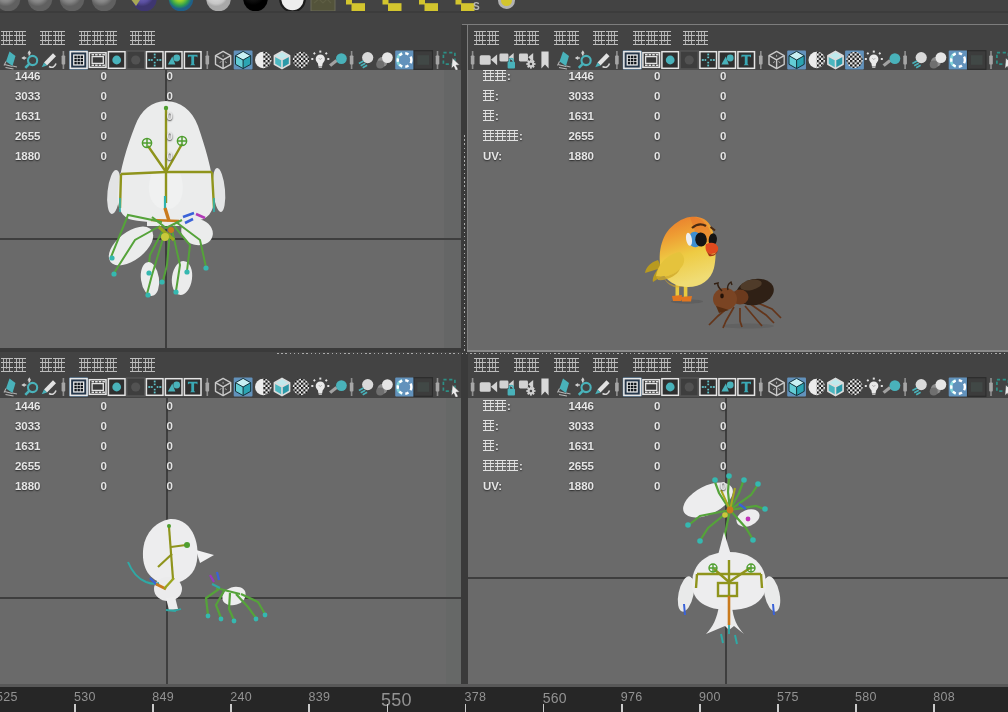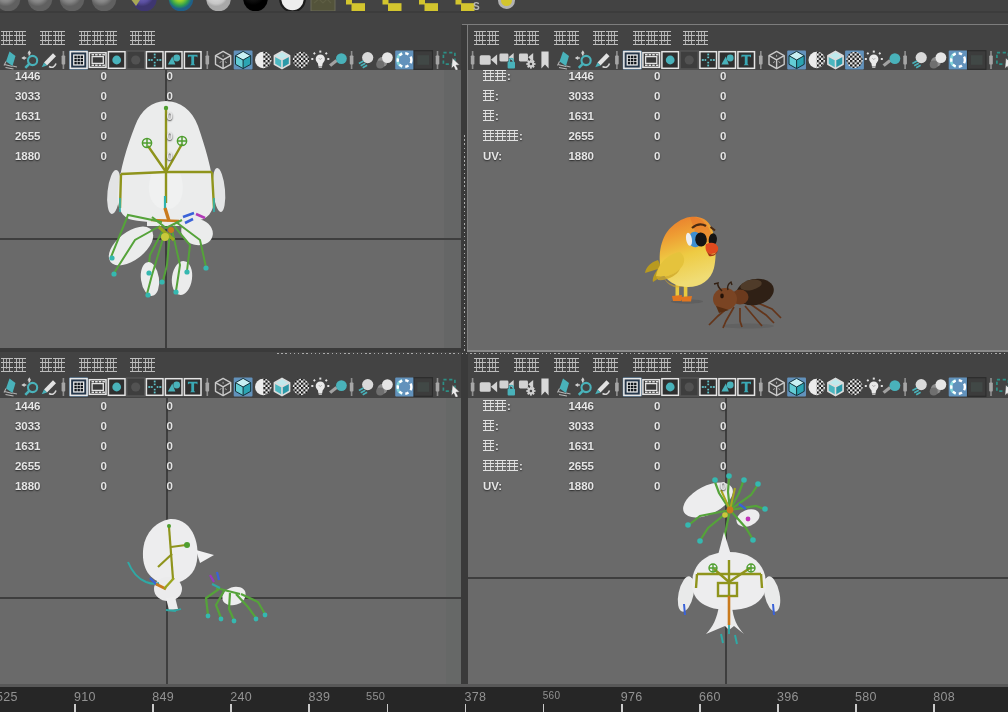--- a/index.html
+++ b/index.html
@@ -762,36 +762,36 @@
 <div class="hudrow" style="left:534px;top:460px;width:60px;text-align:right"><span class="hudt">2655</span></div>
 <div class="hudrow" style="left:640.5px;top:460px;width:20px;text-align:right"><span class="hudt">0</span></div>
 <div class="hudrow" style="left:706.5px;top:460px;width:20px;text-align:right"><span class="hudt">0</span></div>
 <div class="hudrow" style="left:483px;top:480px"><span class="hudt">UV:</span></div>
 <div class="hudrow" style="left:534px;top:480px;width:60px;text-align:right"><span class="hudt">1880</span></div>
 <div class="hudrow" style="left:640.5px;top:480px;width:20px;text-align:right"><span class="hudt">0</span></div>
 <div class="hudrow" style="left:706.5px;top:480px;width:20px;text-align:right"><span class="hudt">0</span></div>
 <div style="position:absolute;left:0;top:684px;width:1008px;height:3px;background:#585858"></div>
 <div style="position:absolute;left:0;top:687px;width:1008px;height:25px;background:#262626;overflow:hidden">
     <div style="position:absolute;left:-4.0px;top:3px;font-size:12.5px;color:#929292;letter-spacing:0.3px">525</div>
-    <div style="position:absolute;left:74.1px;top:3px;font-size:12.5px;color:#929292;letter-spacing:0.3px">910</div>
+    <div style="position:absolute;left:74.1px;top:3px;font-size:12.5px;color:#929292;letter-spacing:0.3px">530</div>
     <div style="position:absolute;left:74.1px;top:17px;width:1.8px;height:8px;background:#cacaca"></div>
     <div style="position:absolute;left:152.2px;top:3px;font-size:12.5px;color:#929292;letter-spacing:0.3px">849</div>
     <div style="position:absolute;left:152.2px;top:17px;width:1.8px;height:8px;background:#cacaca"></div>
     <div style="position:absolute;left:230.3px;top:3px;font-size:12.5px;color:#929292;letter-spacing:0.3px">240</div>
     <div style="position:absolute;left:230.3px;top:17px;width:1.8px;height:8px;background:#cacaca"></div>
     <div style="position:absolute;left:308.4px;top:3px;font-size:12.5px;color:#929292;letter-spacing:0.3px">839</div>
     <div style="position:absolute;left:308.4px;top:17px;width:1.8px;height:8px;background:#cacaca"></div>
-    <div style="position:absolute;left:366px;top:3px;font-size:11px;color:#929292;letter-spacing:0.3px">550</div>
+    <div style="position:absolute;left:381px;top:3px;font-size:18px;color:#929292;letter-spacing:0.3px">550</div>
     <div style="position:absolute;left:386.5px;top:17px;width:1.8px;height:8px;background:#cacaca"></div>
     <div style="position:absolute;left:464.6px;top:3px;font-size:12.5px;color:#929292;letter-spacing:0.3px">378</div>
     <div style="position:absolute;left:464.6px;top:17px;width:1.8px;height:8px;background:#cacaca"></div>
-    <div style="position:absolute;left:542.7px;top:3px;font-size:10px;color:#929292;letter-spacing:0.3px">560</div>
+    <div style="position:absolute;left:542.7px;top:3px;font-size:14px;color:#929292;letter-spacing:0.3px">560</div>
     <div style="position:absolute;left:542.7px;top:17px;width:1.8px;height:8px;background:#cacaca"></div>
     <div style="position:absolute;left:620.8px;top:3px;font-size:12.5px;color:#929292;letter-spacing:0.3px">976</div>
     <div style="position:absolute;left:620.8px;top:17px;width:1.8px;height:8px;background:#cacaca"></div>
-    <div style="position:absolute;left:698.9px;top:3px;font-size:12.5px;color:#929292;letter-spacing:0.3px">660</div>
+    <div style="position:absolute;left:698.9px;top:3px;font-size:12.5px;color:#929292;letter-spacing:0.3px">900</div>
     <div style="position:absolute;left:698.9px;top:17px;width:1.8px;height:8px;background:#cacaca"></div>
-    <div style="position:absolute;left:777.0px;top:3px;font-size:12.5px;color:#929292;letter-spacing:0.3px">396</div>
+    <div style="position:absolute;left:777.0px;top:3px;font-size:12.5px;color:#929292;letter-spacing:0.3px">575</div>
     <div style="position:absolute;left:777.0px;top:17px;width:1.8px;height:8px;background:#cacaca"></div>
     <div style="position:absolute;left:855.1px;top:3px;font-size:12.5px;color:#929292;letter-spacing:0.3px">580</div>
     <div style="position:absolute;left:855.1px;top:17px;width:1.8px;height:8px;background:#cacaca"></div>
     <div style="position:absolute;left:933.2px;top:3px;font-size:12.5px;color:#929292;letter-spacing:0.3px">808</div>
     <div style="position:absolute;left:933.2px;top:17px;width:1.8px;height:8px;background:#cacaca"></div>
   </div>
 </body></html>

